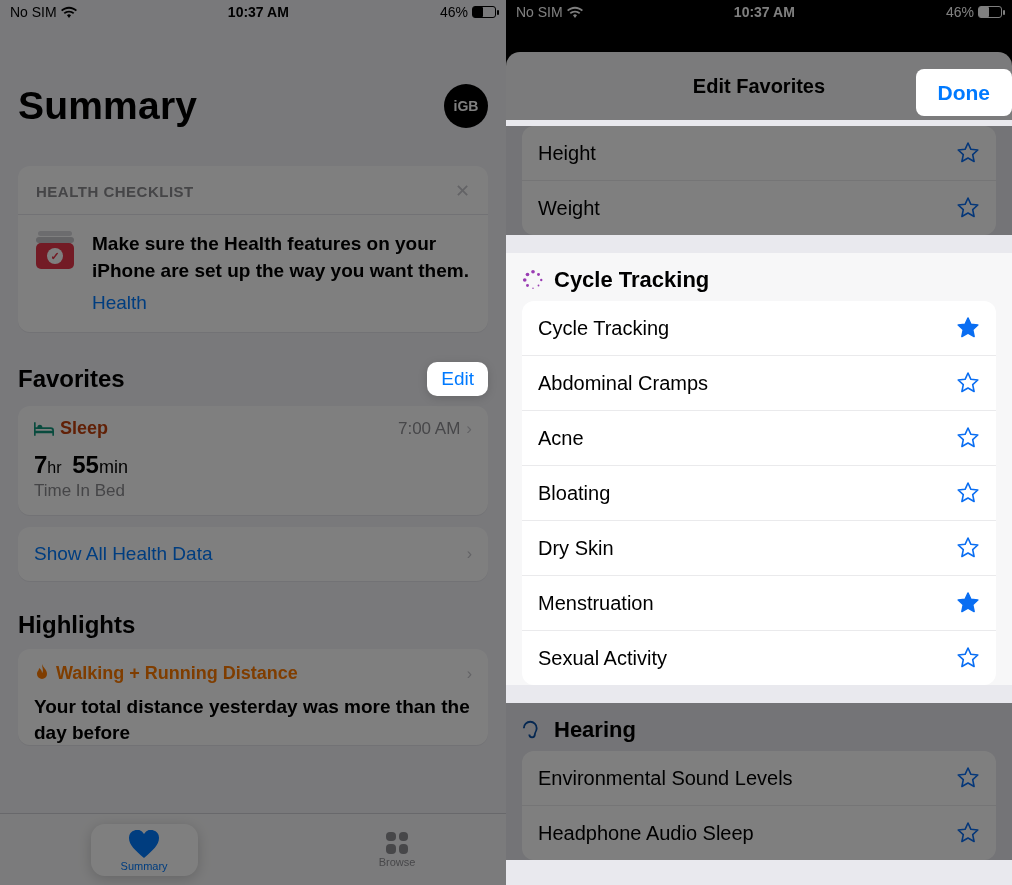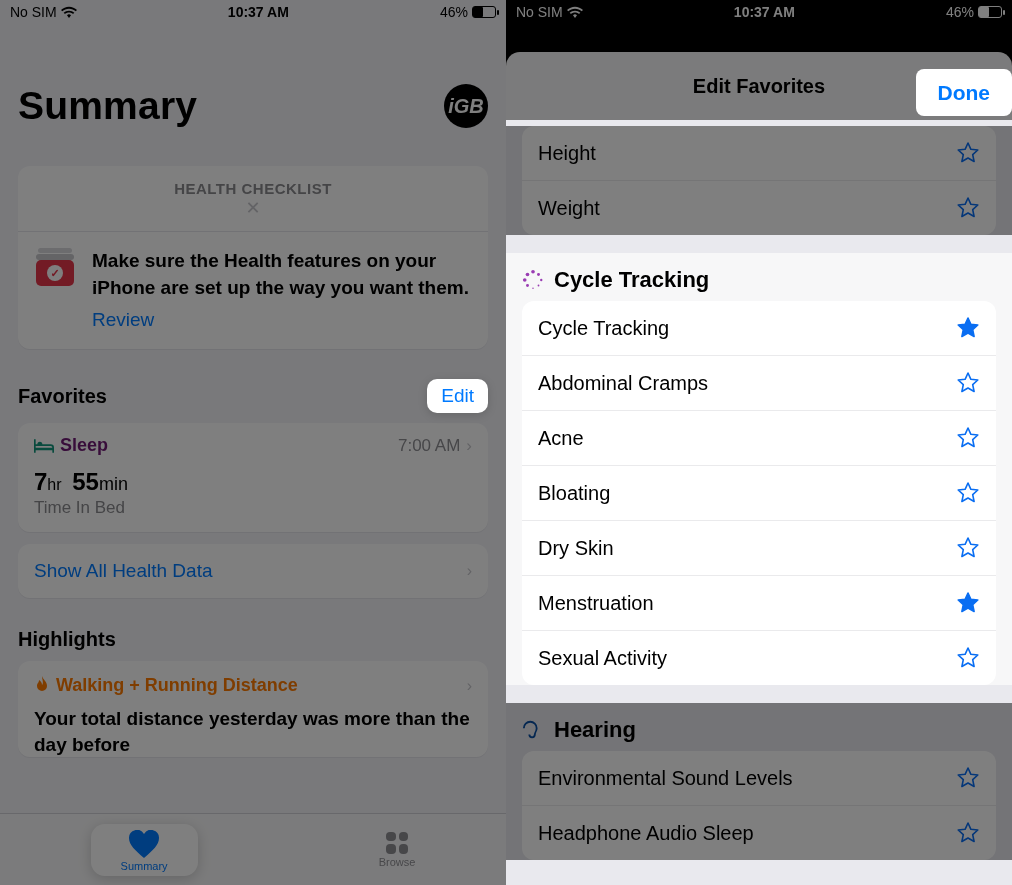--- a/index.html
+++ b/index.html
@@ -15,42 +15,42 @@
     .status-left, .status-right { display: flex; align-items: center; gap: 4px; }
     .wifi-icon { width: 16px; height: 12px; }
     .battery { width: 24px; height: 12px; border: 1px solid currentColor; border-radius: 3px; position: relative; }
     .battery::after { content: ""; position: absolute; right: -4px; top: 3px; width: 2px; height: 5px; background: currentColor; border-radius: 1px; }
     .battery-fill { height: 100%; background: currentColor; width: 46%; border-radius: 1px; }
 
     
     .left-scroll { padding: 0 18px; }
     .summary-header { display: flex; justify-content: space-between; align-items: center; margin-top: 60px; margin-bottom: 38px; }
     .summary-title { font-size: 39px; font-weight: 800; letter-spacing: 0.2px; }
-    .avatar { width: 44px; height: 44px; border-radius: 50%; background: #000; color: #fff; display: flex; align-items: center; justify-content: center; font-size: 20px; font-weight: 900; font-style: italic; }
+    .avatar { width: 44px; height: 44px; border-radius: 50%; background: #000; color: #fff; display: flex; align-items: center; justify-content: center; font-size: 14px; font-weight: 900; }
 
     .checklist-card { background: #fff; border-radius: 12px; padding: 0; margin-bottom: 30px; box-shadow: 0 1px 0 rgba(0,0,0,0.05); }
-    .checklist-head { display: flex; justify-content: space-between; align-items: center; padding: 14px 18px 12px 18px; border-bottom: 1px solid #e5e5ea; flex-direction: column; }
+    .checklist-head { display: flex; justify-content: space-between; align-items: center; padding: 14px 18px 12px 18px; border-bottom: 1px solid #e5e5ea; }
     .checklist-title { color: #8a8a8e; font-size: 15px; font-weight: 700; letter-spacing: 0.5px; }
     .close-x { color: #c7c7cc; font-size: 18px; font-weight: 400; }
     .checklist-body { display: flex; gap: 16px; padding: 16px 18px 18px 18px; }
     .stack-icon { width: 40px; height: 38px; flex: none; position: relative; }
     .stack-a { position: absolute; left: 2px; top: 0; width: 34px; height: 5px; border-radius: 3px; background: #d9d9dd; }
     .stack-b { position: absolute; left: 0; top: 6px; width: 38px; height: 6px; border-radius: 3px; background: #c8c8cd; }
     .stack-c { position: absolute; left: 0; top: 12px; width: 38px; height: 26px; border-radius: 5px; background: #e6364a; display:flex; align-items:center; justify-content:center; }
     .stack-c .check { width: 16px; height: 16px; border-radius: 50%; background: #fff; color:#e6364a; font-size:11px; display:flex; align-items:center; justify-content:center; font-weight:700;}
     .checklist-text { font-size: 19px; font-weight: 600; line-height: 1.4; }
     .review-link { color: #007aff; margin-top: 8px; font-size: 19px; font-weight: 500; }
 
     .section-row { display: flex; justify-content: space-between; align-items: center; margin-bottom: 10px; }
-    .section-title { font-size: 20px; font-weight: 800; }
+    .section-title { font-size: 24px; font-weight: 800; }
     .edit-btn { background: #fff; color: #007aff; font-size: 19px; padding: 6px 14px; border-radius: 10px; font-weight: 500; position: relative; z-index: 4; box-shadow: 0 2px 10px rgba(0,0,0,0.15); }
 
     .fav-card { background: #fff; border-radius: 12px; padding: 12px 16px 14px 16px; margin-bottom: 12px; box-shadow: 0 1px 0 rgba(0,0,0,0.05); }
     .fav-top { display: flex; justify-content: space-between; align-items: center; }
-    .sleep-label { color: #701a75; font-weight: 700; font-size: 18px; display:flex; align-items:center; gap:6px; }
+    .sleep-label { color: #c2410c; font-weight: 700; font-size: 18px; display:flex; align-items:center; gap:6px; }
     .time-right { color: #8e8e93; font-size: 17px; display:flex; align-items:center; gap:6px;}
     .chev { color: #c7c7cc; }
     .bignum { font-size: 24px; font-weight: 400; margin-top: 12px; }
     .bignum b { font-weight: 800; }
     .tib { color: #8a8a8e; font-size: 17px; margin-top: 2px; }
 
     .list-btn { background: #fff; border-radius: 12px; padding: 16px 16px; display:flex; justify-content:space-between; align-items:center; margin-bottom: 30px; box-shadow: 0 1px 0 rgba(0,0,0,0.05);}
     .list-btn .lbl { color: #007aff; font-size: 19px; font-weight: 500;}
 
     .highlight-card { background:#fff; border-radius:12px; padding:14px 16px 0 16px; box-shadow:0 1px 0 rgba(0,0,0,0.05);}
@@ -123,21 +123,21 @@
       <div class="checklist-body">
         <div class="stack-icon">
           <div class="stack-a"></div>
             <div class="stack-b"></div>
             <div class="stack-c">
               <div class="check">✓</div>
             </div>
         </div>
         <div>
           <div class="checklist-text">Make sure the Health features on your iPhone are set up the way you want them.</div>
-          <div class="review-link">Review</div>
+          <div class="review-link">Health</div>
         </div>
       </div>
     </div>
 
     <div class="section-row">
       <div class="section-title">Favorites</div>
       <div class="edit-btn">Edit</div>
     </div>
 
     <div class="fav-card">

